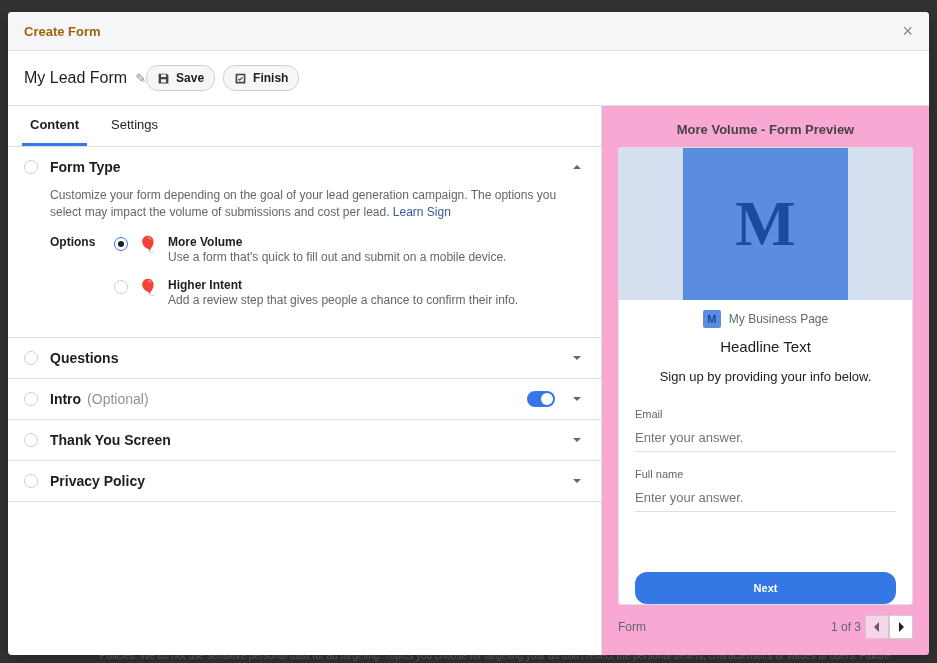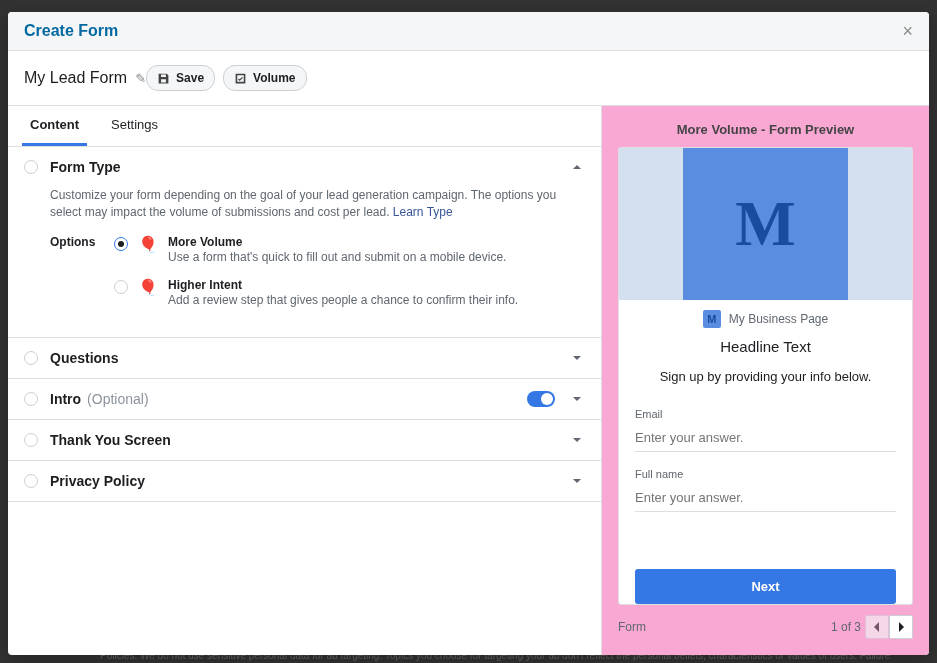--- a/index.html
+++ b/index.html
@@ -1,19 +1,19 @@
 <!DOCTYPE html>
 <html><head>
 <meta charset="utf-8">
 <style>
 *{box-sizing:border-box;margin:0;padding:0;font-family:-apple-system,BlinkMacSystemFont,"Segoe UI",Helvetica,Arial,sans-serif}
 body{background:#333;width:937px;height:663px;overflow:hidden;position:relative}
 .modal{position:absolute;top:12px;left:8px;right:8px;bottom:8px;background:#fff;border-radius:4px;box-shadow:0 4px 20px rgba(0,0,0,.3);display:flex;flex-direction:column;overflow:hidden}
 .modal-header{background:#f5f6f7;border-bottom:1px solid #dddfe2;padding:10px 16px;display:flex;align-items:center;justify-content:space-between}
-.modal-title{font-size:16px;font-weight:700;color:#0369a1}
+.modal-title{font-size:13px;font-weight:700;color:#a16207}
 .close-x{color:#888;font-size:18px;cursor:pointer;line-height:1}
 .title-bar{padding:14px 16px;display:flex;align-items:center;justify-content:flex-start;border-bottom:1px solid #dddfe2}
 .title-left{display:flex;align-items:center;gap:8px}
 .form-name{font-size:16px;color:#1c1e21}
 .pencil{color:#888;font-size:13px}
 .title-right{display:flex;gap:8px}
 .btn{border:1px solid #ccd0d5;background:#f5f6f7;border-radius:12px;padding:5px 10px;font-size:12px;font-weight:700;color:#1c1e21;cursor:pointer;display:inline-flex;align-items:center;gap:6px}
 .btn svg{width:13px;height:13px;fill:#444}
 .body{flex:1;display:flex;overflow:hidden}
 .left{flex:1;border-right:1px solid #dddfe2;overflow-y:auto;display:flex;flex-direction:column}
@@ -48,21 +48,21 @@
 .hero-letter{font-size:64px;font-weight:700;color:#1a4b9c;font-family:Georgia,serif}
 .biz-row{display:flex;align-items:center;justify-content:center;gap:8px;padding:10px}
 .biz-badge{width:18px;height:18px;background:#5a8de0;color:#1a4b9c;font-weight:700;font-size:11px;display:flex;align-items:center;justify-content:center;border-radius:2px}
 .biz-name{font-size:12px;color:#606770}
 .headline{font-size:15px;color:#1c1e21;text-align:center;padding:0 16px 10px}
 .subhead{font-size:13px;color:#1c1e21;text-align:center;padding:4px 16px 16px}
 .field{padding:8px 16px}
 .field-label{font-size:11px;color:#606770;margin-bottom:4px}
 .field-input{width:100%;border:none;border-bottom:1px solid #dddfe2;padding:6px 0;font-size:13px;color:#888;outline:none}
 .preview-foot{padding:12px 16px 0}
-.next-btn{width:100%;background:#3578e5;color:#fff;border:none;border-radius:3px;padding:10px;font-size:13px;font-weight:700;cursor:pointer}
+.next-btn{width:100%;background:#3578e5;color:#fff;border:none;border-radius:12px;padding:10px;font-size:11px;font-weight:700;cursor:pointer}
 .pager{display:flex;align-items:center;justify-content:space-between;padding:10px 0 0}
 .pager-left{font-size:12px;color:#606770}
 .pager-right{display:flex;align-items:center;}
 .pager-count{font-size:12px;color:#606770;margin-right:4px}
 .pager-btn{width:24px;height:24px;border:1px solid #ccd0d5;background:#fff;border-radius:2px;display:flex;align-items:center;justify-content:center;cursor:pointer}
 .pager-btn.disabled{background:#f5f6f7;opacity:.6;cursor:default}
 .pager-btn svg{width:8px;height:10px;fill:#1c1e21}
 .bg-text{position:absolute;bottom:0;left:0;right:5px;font-size:10px;color:#666;white-space:nowrap;overflow:hidden;padding:2px 100px}
 </style>
 </head>
@@ -86,21 +86,21 @@
       <button class="btn">
         <svg viewBox="0 0 16 16">
             <path d="M2 2h10l2 2v10H2V2zm3 1v3h6V3H5zm0 10h6V9H5v4z"></path>
           </svg>
         <span>Save</span>
       </button>
       <button class="btn">
         <svg viewBox="0 0 16 16">
             <path d="M2 2h12v12H2V2zm2 2v8h8V4H4zm1 5l2 2 4-4-1-1-3 3-1-1-1 1z"></path>
           </svg>
-        <span>Volume</span>
+        <span>Finish</span>
       </button>
     </div>
   </div>
 
   <div class="body">
     <div class="left">
       <div class="tabs">
         <div class="tab active">Content</div>
         <div class="tab">Settings</div>
       </div>
@@ -109,21 +109,21 @@
         <div class="section-head">
           <div class="radio-circle"></div>
           <div class="section-title">Form Type</div>
           <div class="spacer"></div>
           <svg class="chevron" viewBox="0 0 16 16">
               <path d="M4 10l4-4 4 4z"></path>
             </svg>
         </div>
         <div class="section-body">
           <div class="section-desc">
-            <span>Customize your form depending on the goal of your lead generation campaign. The options you select may impact the volume of submissions and cost per lead. </span><span class="learn-more">Learn Type</span>
+            <span>Customize your form depending on the goal of your lead generation campaign. The options you select may impact the volume of submissions and cost per lead. </span><span class="learn-more">Learn Sign</span>
           </div>
           <div class="options-label">Options</div>
           <div class="option-row">
             <div class="option-radio checked"></div>
             <div class="option-icon">🎈</div>
             <div class="option-text">
               <div class="option-title">More Volume</div>
               <div class="option-desc">Use a form that's quick to fill out and submit on a mobile device.</div>
             </div>
           </div>

